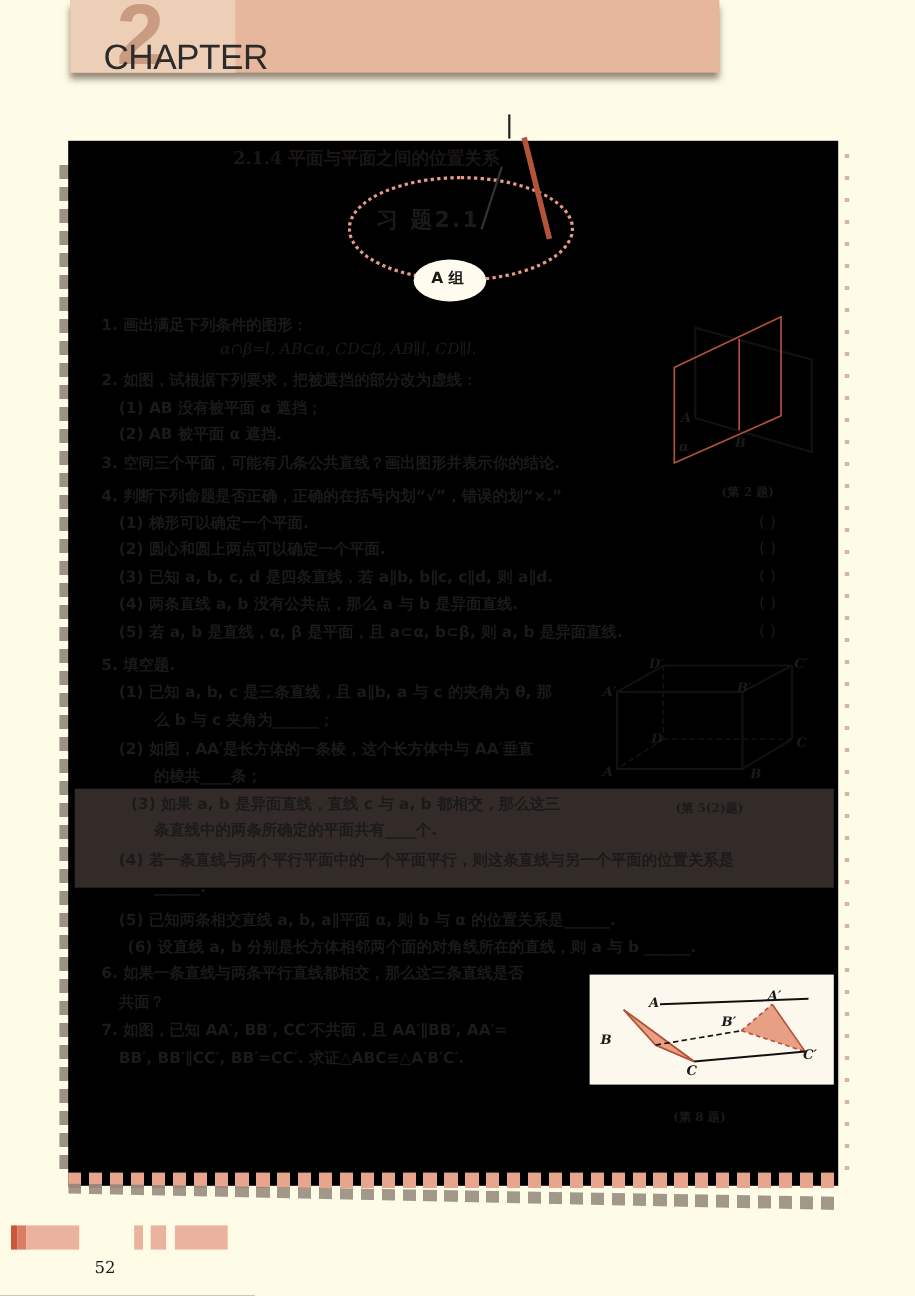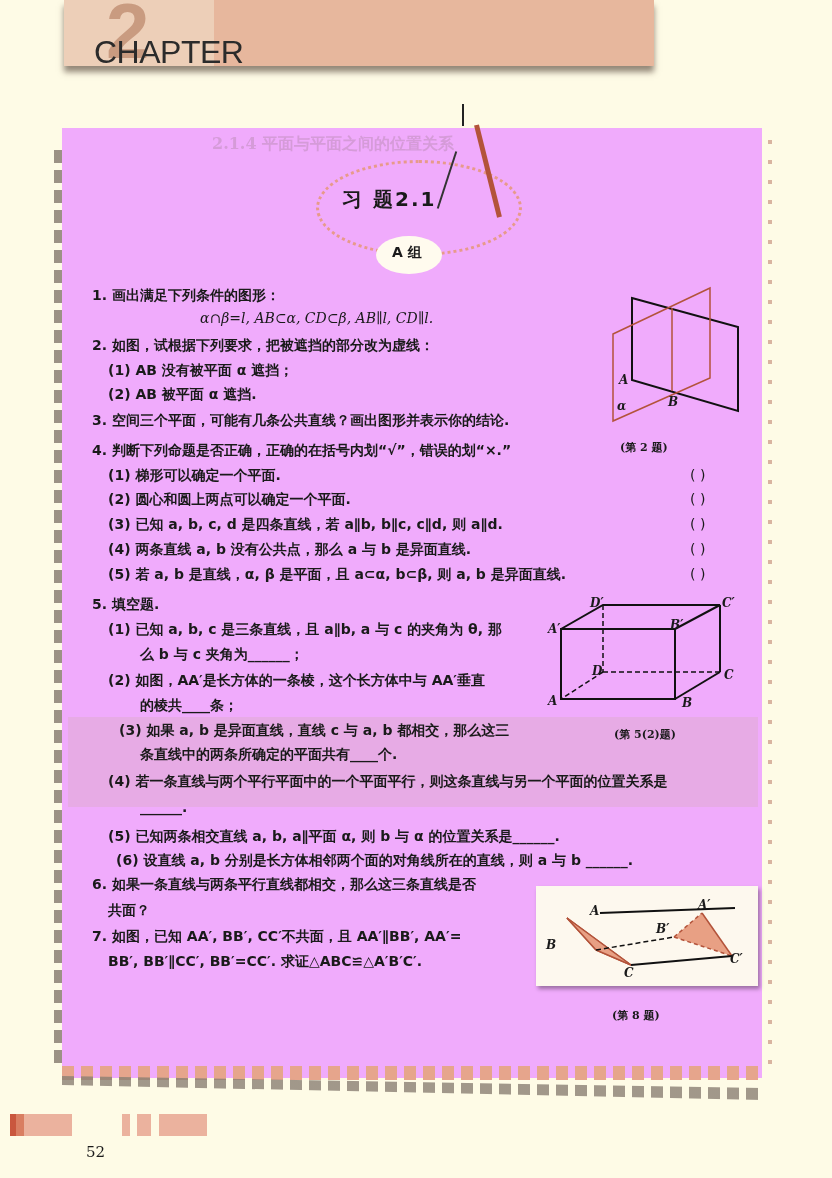--- a/index.html
+++ b/index.html
@@ -25,21 +25,21 @@
   .header-band .chapter {
     position: absolute; left: 30px; top: 34px; font-size: 32px; color: #2b2b2b;
     font-family: "Liberation Sans", sans-serif; letter-spacing: -0.5px;
   }
   .header-band .series {
     position: absolute; left: 245px; top: 38px; font-size: 15px; font-weight: bold;
     font-style: italic; color: #2a2a2a; font-family: "DejaVu Sans", sans-serif;
   }
   .page-card {
     position: absolute; left: 62px; top: 128px; width: 700px; height: 950px;
-    background: #f0abfc;
+    background: #000000;
   }
   .page-card .bleed {
     position: absolute; color: rgba(120,100,90,0.22); font-size: 16px; font-weight: bold;
   }
   .spiral-left {
     position: absolute; left: 54px; top: 150px; width: 14px; height: 920px;
     background: repeating-linear-gradient(to bottom, #8a7f73 0 13px, transparent 13px 20px);
     opacity: 0.85;
   }
   .spiral-left2 {
@@ -146,21 +146,21 @@
 <div class="q" style="left:92px; top:412px;">3. 空间三个平面，可能有几条公共直线？画出图形并表示你的结论.</div>
 
 <svg style="position:absolute; left:590px; top:280px;" width="180" height="150">
   <polygon points="42,18 148,47 148,131 42,100" fill="none" stroke="#111" stroke-width="2"></polygon>
   <polygon points="23,54 120,8 120,98 23,141" fill="none" stroke="#b3533a" stroke-width="1.5"></polygon>
   <line x1="82" y1="28" x2="82" y2="111" stroke="#b3533a" stroke-width="1.5"></line>
 </svg>
 <div class="caption" style="left:619px; top:373px; font-style:italic; font-size:12px;">A</div>
 <div class="caption" style="left:668px; top:395px; font-style:italic; font-size:12px;">B</div>
 <div class="caption" style="left:617px; top:399px; font-style:italic; font-size:12px;">α</div>
-<div class="caption" style="left:620px; top:440px;">(第 2 题)</div>
+<div class="caption" style="left:656px; top:440px;">(第 2 题)</div>
 
 <div class="q" style="left:92px; top:442px;">4. 判断下列命题是否正确，正确的在括号内划“√”，错误的划“×.”</div>
 <div class="q" style="left:108px; top:467px;">(1) 梯形可以确定一个平面.</div>
 <div class="paren" style="left:690px; top:467px;">(        )</div>
 <div class="q" style="left:108px; top:491px;">(2) 圆心和圆上两点可以确定一个平面.</div>
 <div class="paren" style="left:690px; top:491px;">(        )</div>
 <div class="q" style="left:108px; top:516px;">(3) 已知 a, b, c, d 是四条直线，若 a∥b, b∥c, c∥d, 则 a∥d.</div>
 <div class="paren" style="left:690px; top:516px;">(        )</div>
 <div class="q" style="left:108px; top:541px;">(4) 两条直线 a, b 没有公共点，那么 a 与 b 是异面直线.</div>
 <div class="paren" style="left:690px; top:541px;">(        )</div>

